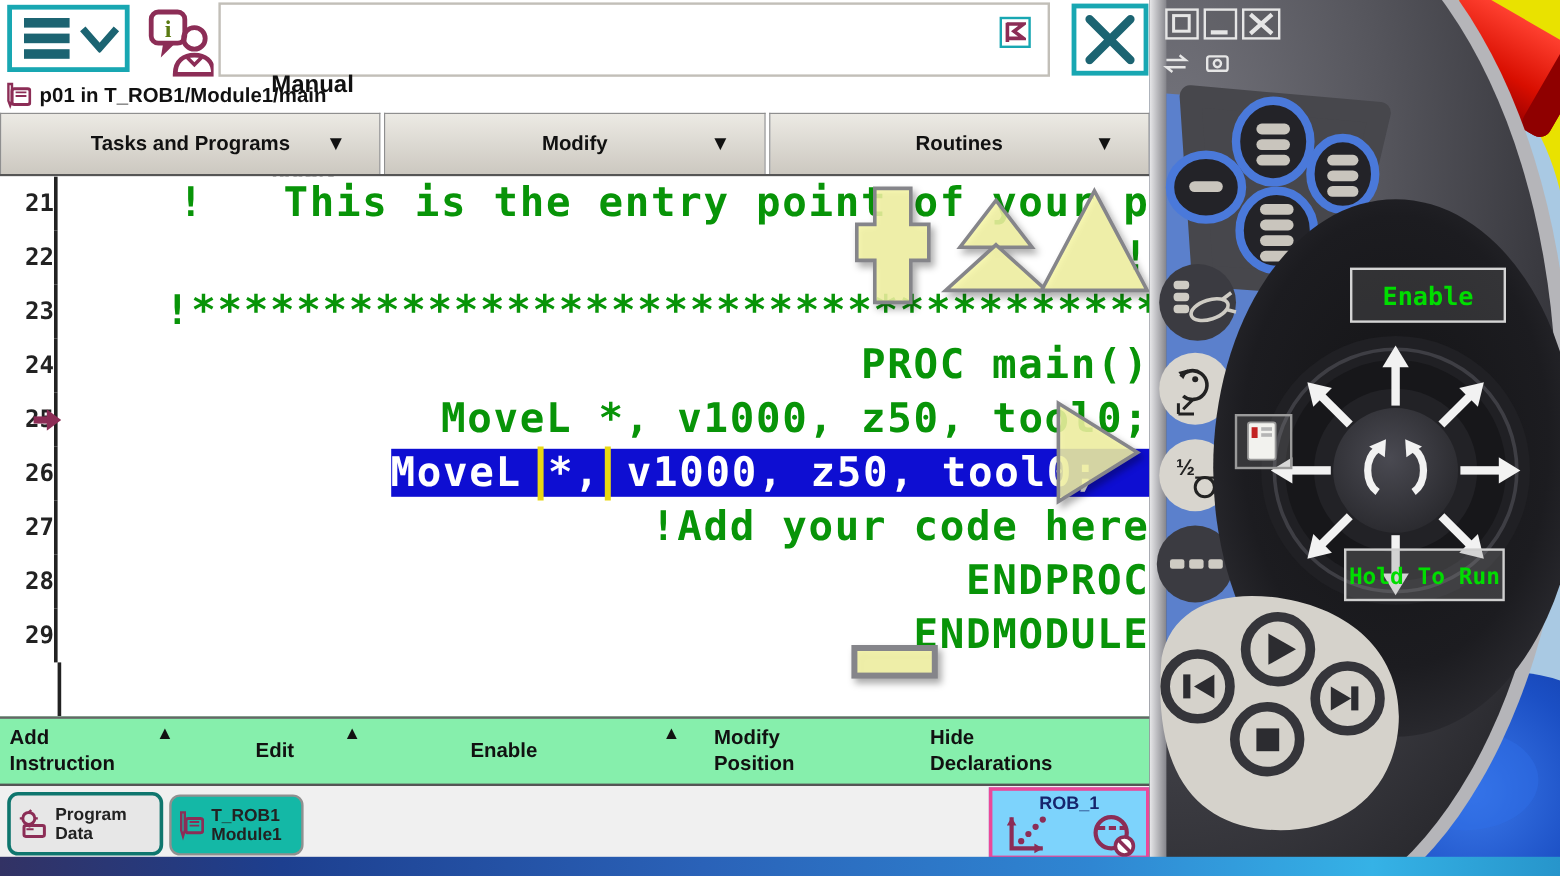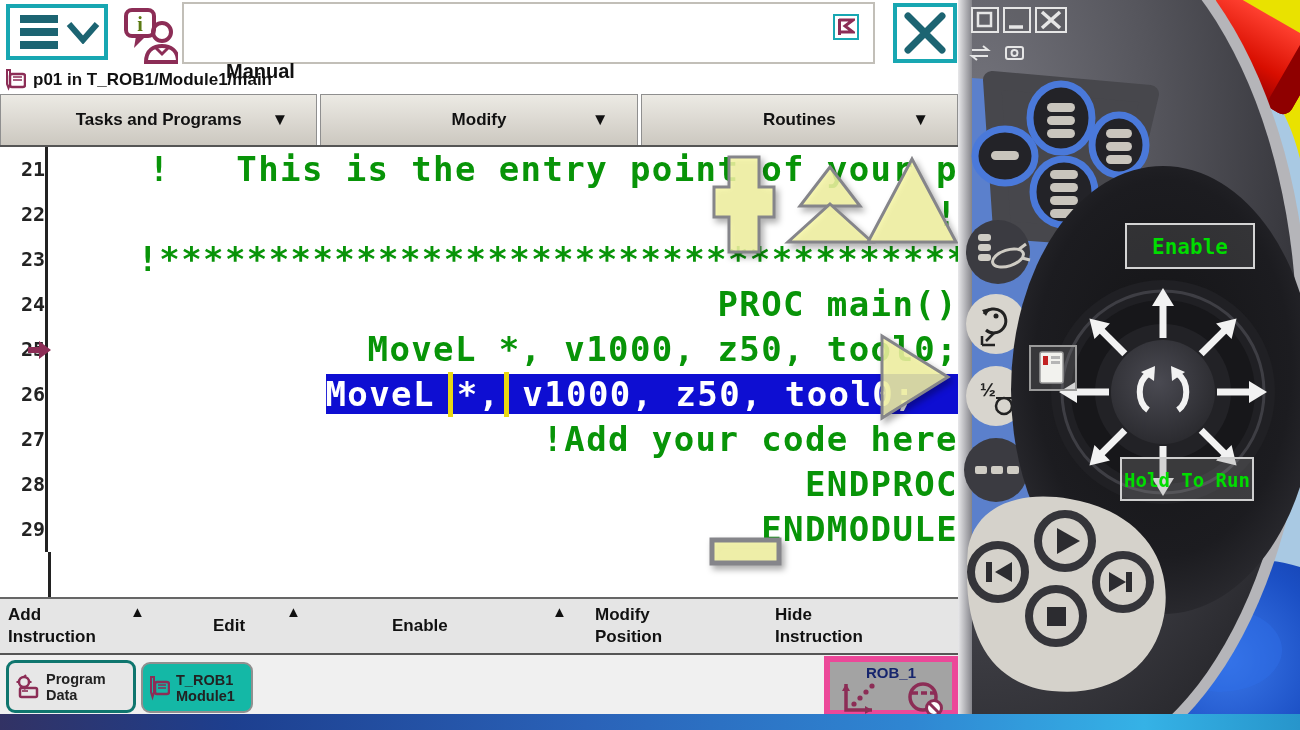--- a/index.html
+++ b/index.html
@@ -43,32 +43,32 @@
   .code-line .txt{flex:1;white-space:pre;font-family:"DejaVu Sans Mono",monospace;font-weight:bold;
        font-size:34px;letter-spacing:1.4px;color:#089408;line-height:45px;padding-left:2px;overflow:hidden;}
   .fill-line{flex:1;display:flex;}
   .fill-line .num{width:48px;border-right:3px solid #222;}
   .ptr{position:absolute;right:-6px;top:14px;}
   .hl{background:#0e0ed2;color:#fff;padding-right:42px;}
   .star-box{outline:5px solid #e9d813;outline-offset:4px;}
   .ed-overlay{position:absolute;left:0;top:0;pointer-events:none;}
   .shape{filter:drop-shadow(3px 4px 3px rgba(0,0,0,0.35));}
   
-  .menubar{position:absolute;left:0;top:597px;width:958px;height:58px;background:#e5e5e5;
+  .menubar{position:absolute;left:0;top:597px;width:958px;height:58px;background:#86efac;
            border-top:2px solid #666;border-bottom:2px solid #555;box-sizing:border-box;}
   .mb-item{position:absolute;font-size:17px;font-weight:bold;color:#111;line-height:22px;white-space:pre-line;}
   .mb-arrow{position:absolute;font-size:15px;color:#111;top:4px;}
   
   .taskbar{position:absolute;left:0;top:655px;width:958px;height:61px;background:#f0f0f0;}
   .tb-btn{position:absolute;display:flex;align-items:center;border-radius:9px;box-sizing:border-box;}
   .tb-btn .lbl{font-size:14.5px;font-weight:bold;color:#222;line-height:16px;white-space:pre-line;margin-left:6px;}
   .tb-prog{left:6px;top:5px;width:130px;height:53px;background:#e7e7e7;border:3px solid #0f766e;}
   .tb-mod{left:141px;top:7px;width:112px;height:51px;background:#14b8a6;border:2px solid #909090;}
-  .qset{position:absolute;left:824px;top:1px;width:134px;height:60px;background:#a3a3a3;
-        border:6px solid #ec4899;box-sizing:border-box;}
+  .qset{position:absolute;left:824px;top:1px;width:134px;height:60px;background:#7dd3fc;
+        border:3px solid #ec4899;box-sizing:border-box;}
   .qset .rob{position:absolute;left:0;right:0;top:2px;text-align:center;font-size:15px;font-weight:bold;color:#16256d;}
   
   .strip{position:absolute;left:0;top:714px;width:1300px;height:16px;z-index:5;
     background:linear-gradient(90deg,#323264 0%,#1d3f8f 18%,#2a62b8 45%,#2f86d2 70%,#35b2e6 88%,#2795cb 100%);}
   
   .pendant{position:absolute;left:958px;top:0;width:342px;height:730px;}
   .mono-label{font-family:"DejaVu Sans Mono",monospace;font-weight:bold;}
 </style>
 </head>
 <body>
@@ -203,21 +203,21 @@
       <span class="mb-item" style="left:8px;top:5px;">Add
 Instruction</span>
       <span class="mb-arrow" style="left:130px;">▲</span>
       <span class="mb-item" style="left:213px;top:16px;">Edit</span>
       <span class="mb-arrow" style="left:286px;">▲</span>
       <span class="mb-item" style="left:392px;top:16px;">Enable</span>
       <span class="mb-arrow" style="left:552px;">▲</span>
       <span class="mb-item" style="left:595px;top:5px;">Modify
 Position</span>
       <span class="mb-item" style="left:775px;top:5px;">Hide
-Instruction</span>
+Declarations</span>
     </div>
 
     <div class="taskbar">
       <div class="tb-btn tb-prog">
         <svg width="26" height="26" viewBox="0 0 26 26" style="margin-left:5px;">
           <circle cx="10" cy="8" r="5" fill="none" stroke="#8c2d56" stroke-width="2.5"></circle>
           <path d="M10 3 l2 -2 M15 8 l2.5 0 M5 8 l-2.5 0 M10 13 l1 2.5" stroke="#8c2d56" stroke-width="2"></path>
           <rect x="6" y="14" width="17" height="9" rx="1.5" fill="none" stroke="#8c2d56" stroke-width="2.5"></rect>
           <path d="M8 17 h6" stroke="#8c2d56" stroke-width="1.6"></path>
         </svg>

